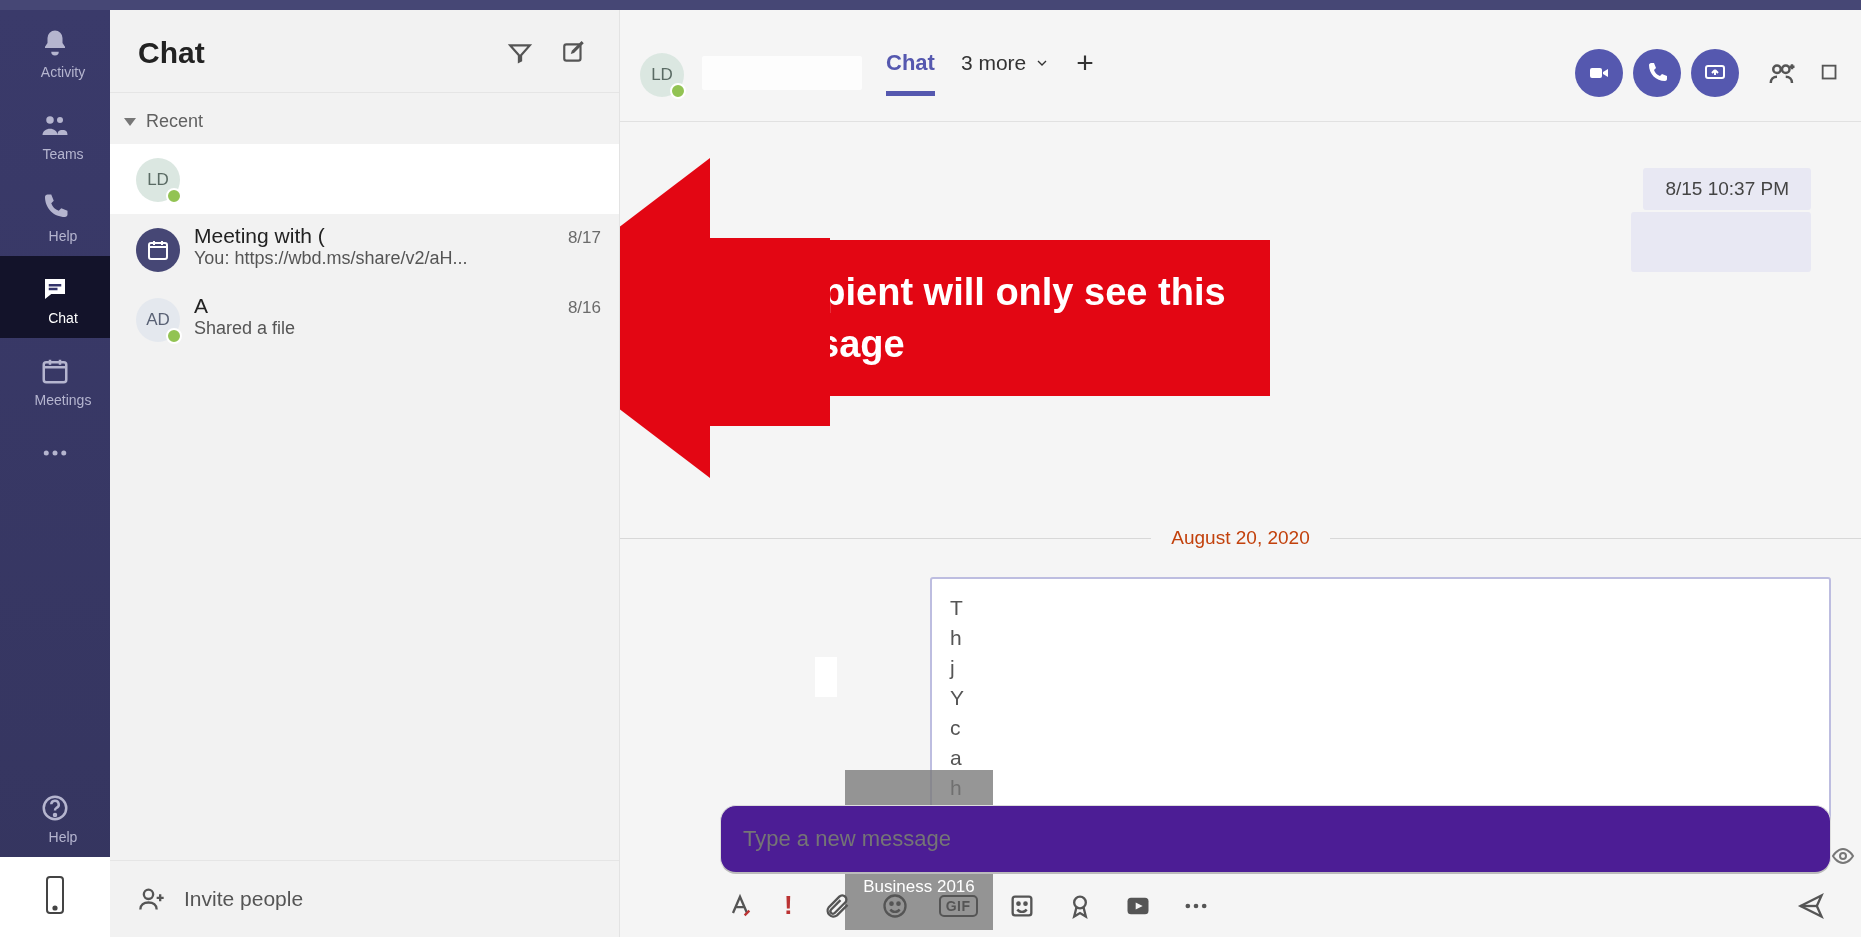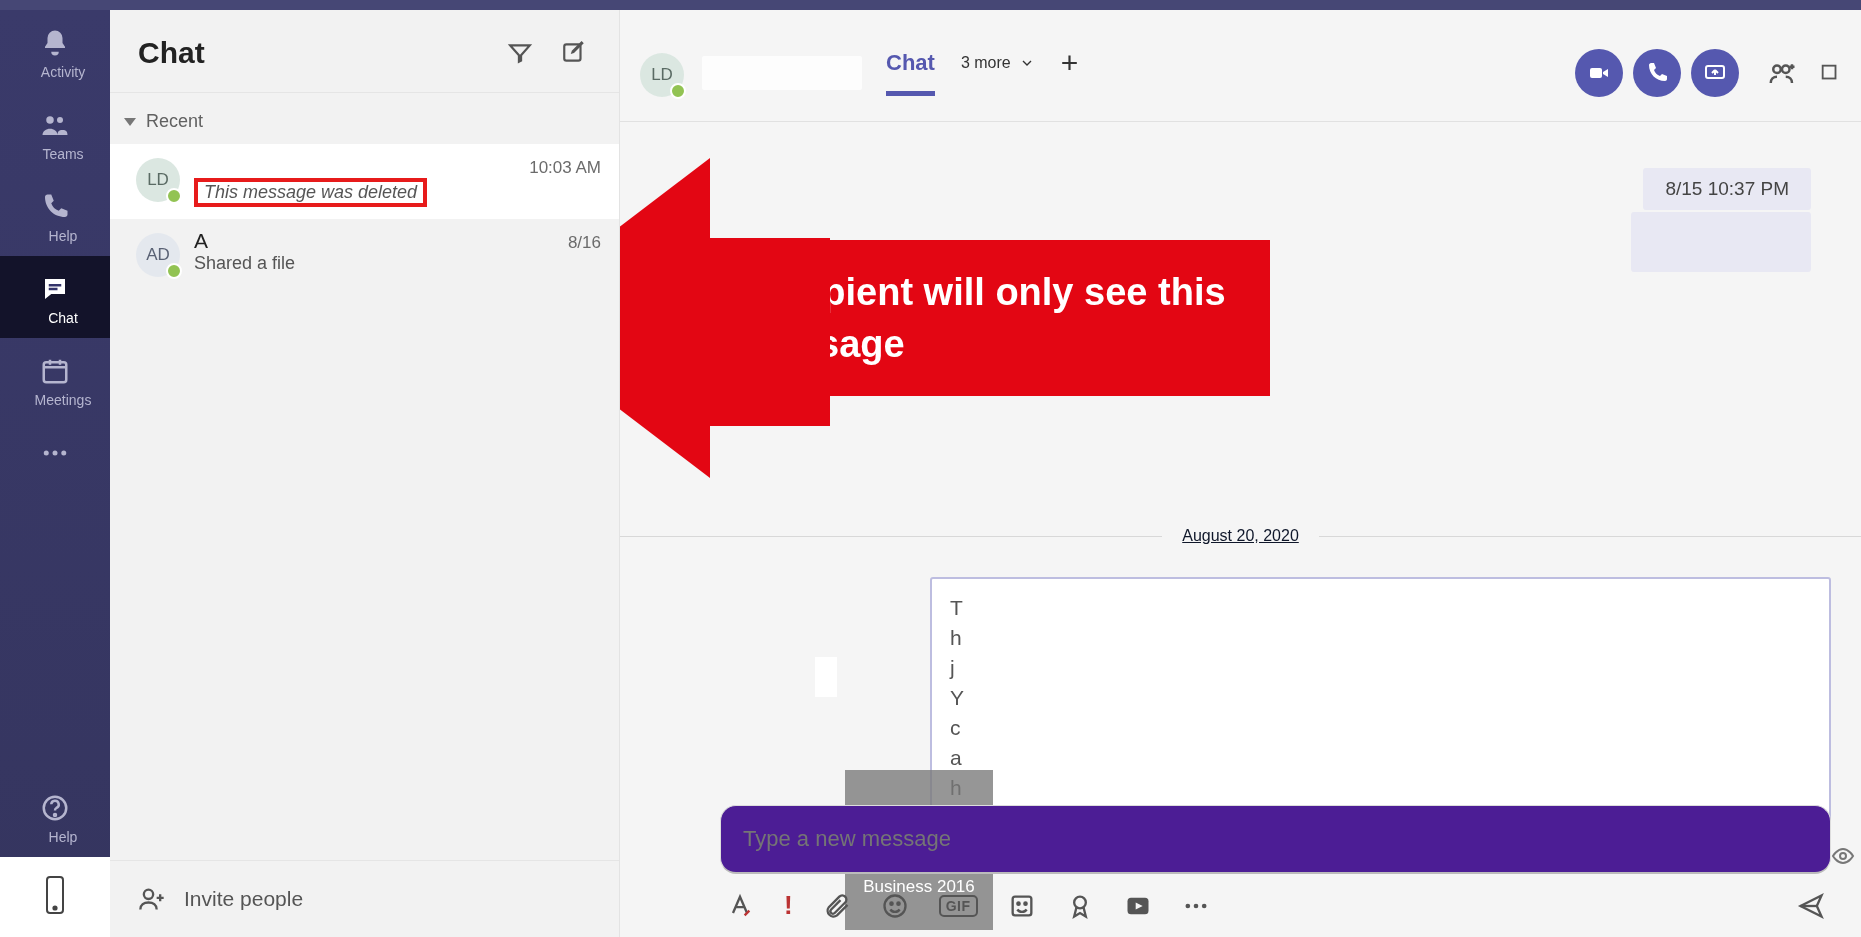--- a/index.html
+++ b/index.html
@@ -55,35 +55,35 @@
 
   
   .main { flex:1; background:#f5f5f5; display:flex; flex-direction:column; position:relative; }
   .main-header { display:flex; align-items:center; padding:14px 20px 0 20px; gap:18px; border-bottom:1px solid #e1e1e1; background:#f5f5f5; height:112px; }
   .main-header .avatar { width:44px; height:44px; }
   .main-header .contact-name { width:160px; height:34px; background:#fdfdfd; border-radius:2px; }
   .tabs { display:flex; align-items:center; gap:26px; margin-left:6px; }
   .tab { font-size:22px; color:#444; padding-bottom:20px; position:relative; cursor:pointer; }
   .tab.active { color:#5558af; font-weight:600; }
   .tab.active::after { content:""; position:absolute; left:0; right:0; bottom:0; height:5px; background:#5558af; }
-  .tab-more { font-size:16px; color:#333; display:flex; align-items:center; gap:8px; padding-bottom:20px; cursor:pointer;}
+  .tab-more { font-size:21px; color:#333; display:flex; align-items:center; gap:8px; padding-bottom:20px; cursor:pointer;}
   .header-actions { margin-left:auto; display:flex; align-items:center; gap:10px; }
   .round-btn { width:48px; height:48px; border-radius:50%; background:#5558af; color:#fff; display:flex; align-items:center; justify-content:center; cursor:pointer; }
   .round-btn svg { width:24px; height:24px; }
   .header-extra { display:flex; align-items:center; gap:22px; margin-left:18px; color:#555; }
   .plus-icon { font-size:30px; color:#333; padding-bottom:20px; cursor:pointer;}
 
   .conversation { flex:1; position:relative; overflow:hidden; }
 
   .msg-timestamp { position:absolute; top:46px; right:50px; background:#e8e8f3; color:#444; font-size:19px; padding:10px 22px; border-radius:3px; }
   .msg-bubble-blank { position:absolute; top:90px; right:50px; width:180px; height:60px; background:#e8e8f3; border-radius:3px; }
 
   .date-divider { position:absolute; top:405px; left:0; right:0; display:flex; align-items:center; }
   .date-divider::before, .date-divider::after { content:""; flex:1; height:1px; background:#d8d8d8; }
-  .date-divider span { padding:0 20px; color:#0f172a; font-size:16px;text-decoration:underline; }
+  .date-divider span { padding:0 20px; color:#c2410c; font-size:19px; }
 
   .big-received { position:absolute; top:455px; left:310px; right:30px; background:#fff; border:2px solid #bdbde0; border-radius:3px; height:260px; padding:14px 18px; color:#555; font-size:21px; line-height:30px; overflow:hidden; }
   .seen-eye { position:absolute; right:6px; top:722px; color:#777; }
 
   .skype-overlay { position:absolute; left:225px; top:648px; width:148px; height:160px; background:rgba(120,120,120,0.78); color:#fff; display:flex; flex-direction:column; align-items:center; justify-content:center; font-size:17px; text-align:center; gap:6px; }
   .skype-overlay svg { width:42px; height:42px; }
 
   .small-white-box { position:absolute; left:195px; top:535px; width:22px; height:40px; background:#fff; }
 
   
@@ -195,33 +195,37 @@
       <span>Recent</span>
     </div>
 
     <div class="chat-list">
 
       <div class="chat-row selected">
         <div class="avatar ld">
           <span>LD</span>
           <span class="presence"></span>
         </div>
+      </div>
+
+      <div class="chat-row">
+        <div class="avatar cal">
+          <svg viewBox="0 0 24 24" width="24" height="24" fill="none" stroke="#fff" stroke-width="2">
+              <rect x="3" y="5" width="18" height="16" rx="2"></rect>
+              <path d="M3 9h18M8 3v4M16 3v4"></path>
+            </svg>
+        </div>
         <div class="meta">
           <div class="top-line">
-            <div class="title">&nbsp;</div>
-            <div class="time">10:03 AM</div>
-          </div>
-          <div class="preview italic">
-            <span class="deleted-box">
-              <span>This message was deleted</span>
-            </span>
-          </div>
-        </div>
-      </div>
-
+            <div class="title">Meeting with (</div>
+            <div class="time">8/17</div>
+          </div>
+          <div class="preview">You: https://wbd.ms/share/v2/aH...</div>
+        </div>
+      </div>
 
       <div class="chat-row">
         <div class="avatar ad">
           <span>AD</span>
           <span class="presence"></span>
         </div>
         <div class="meta">
           <div class="top-line">
             <div class="title">A</div>
             <div class="time">8/16</div>

